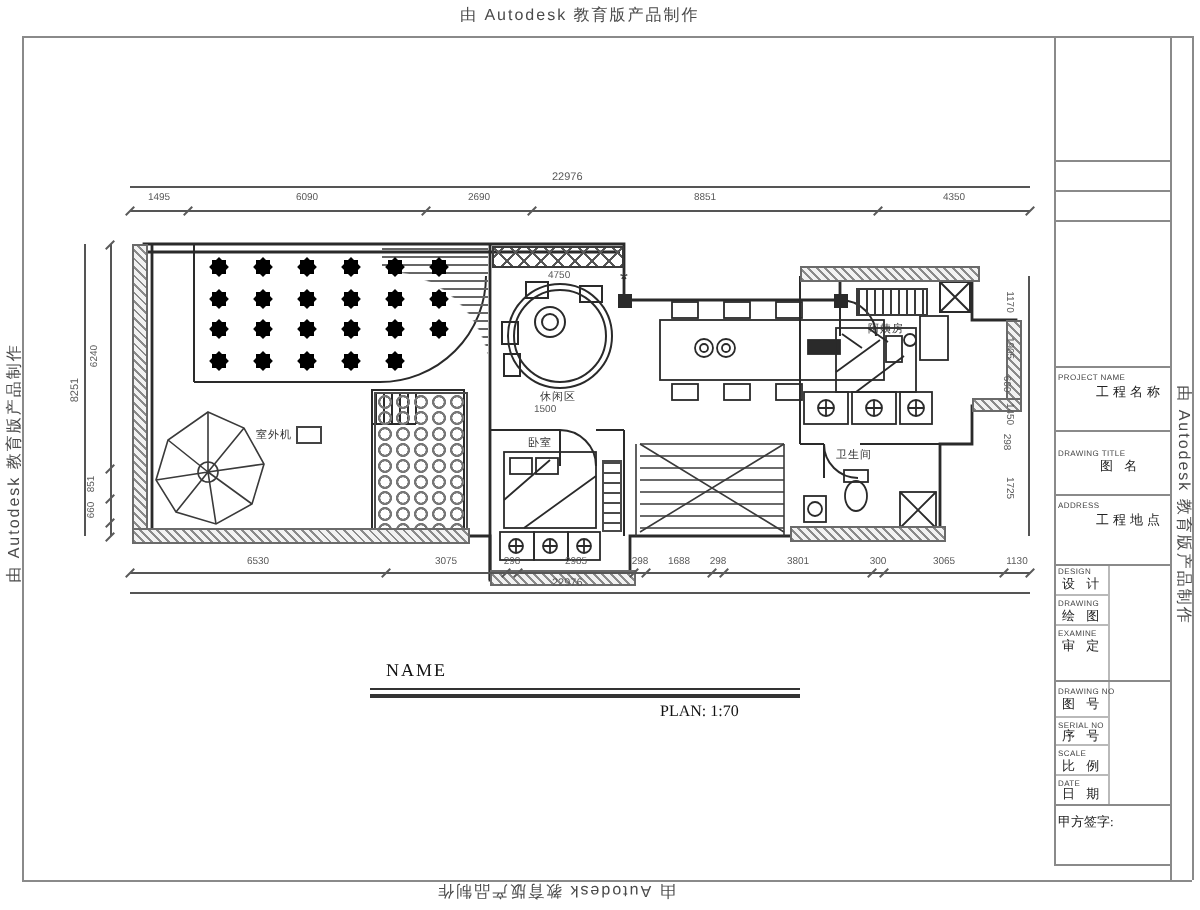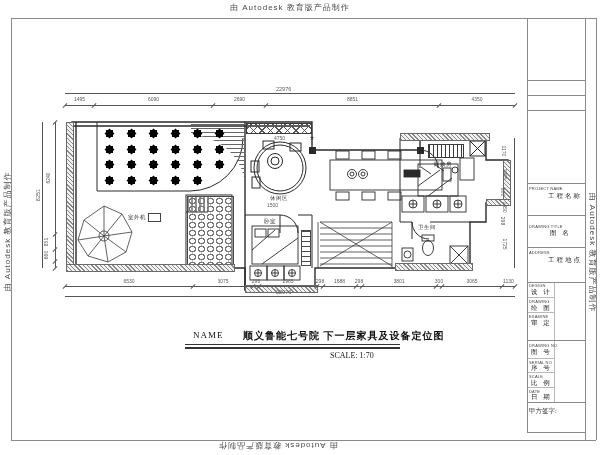--- a/index.html
+++ b/index.html
@@ -232,24 +232,23 @@
   <div class="vl dark" style="left:55px;top:122px;height:146px;"></div>
   <div class="vl dark" style="left:514px;top:138px;height:130px;"></div>
 
   <div class="dim" style="left:276px;top:86px;font-size:5.5px;">22976</div>
   <div class="dim" style="left:276px;top:289px;font-size:5.5px;">22976</div>
   <div class="dim" style="left:32px;top:192px;transform:rotate(-90deg);font-size:5.5px;">8251</div>
 
   <div id="dimlabels"></div>
 
   <div class="titlebar" style="left:193px;top:330px;font-size:9px;letter-spacing:1px;">NAME</div>
-  <div class="titlebar" style="left:243px;top:329px;font-size:10px;font-weight:bold;letter-spacing:1px;">顺义鲁能七号院 下一层家具及设备定位图</div>
   <div class="hl" style="left:185px;top:344px;width:215px;background:#333;"></div>
   <div class="hl" style="left:185px;top:347px;width:215px;background:#333;height:2px;"></div>
-  <div class="titlebar" style="left:330px;top:351px;font-size:8px;">SCALE: 1:70</div>
+  <div class="titlebar" style="left:330px;top:351px;font-size:8px;">PLAN: 1:70</div>
 
 <div class="flower" style="left:106px;top:130px;"></div>
     <div class="flower" style="left:128px;top:130px;"></div>
     <div class="flower" style="left:150px;top:130px;"></div>
     <div class="flower" style="left:172px;top:130px;"></div>
     <div class="flower" style="left:194px;top:130px;"></div>
     <div class="flower" style="left:216px;top:130px;"></div>
     <div class="flower" style="left:106px;top:145.5px;"></div>
     <div class="flower" style="left:128px;top:145.5px;"></div>
     <div class="flower" style="left:150px;top:145.5px;"></div>

